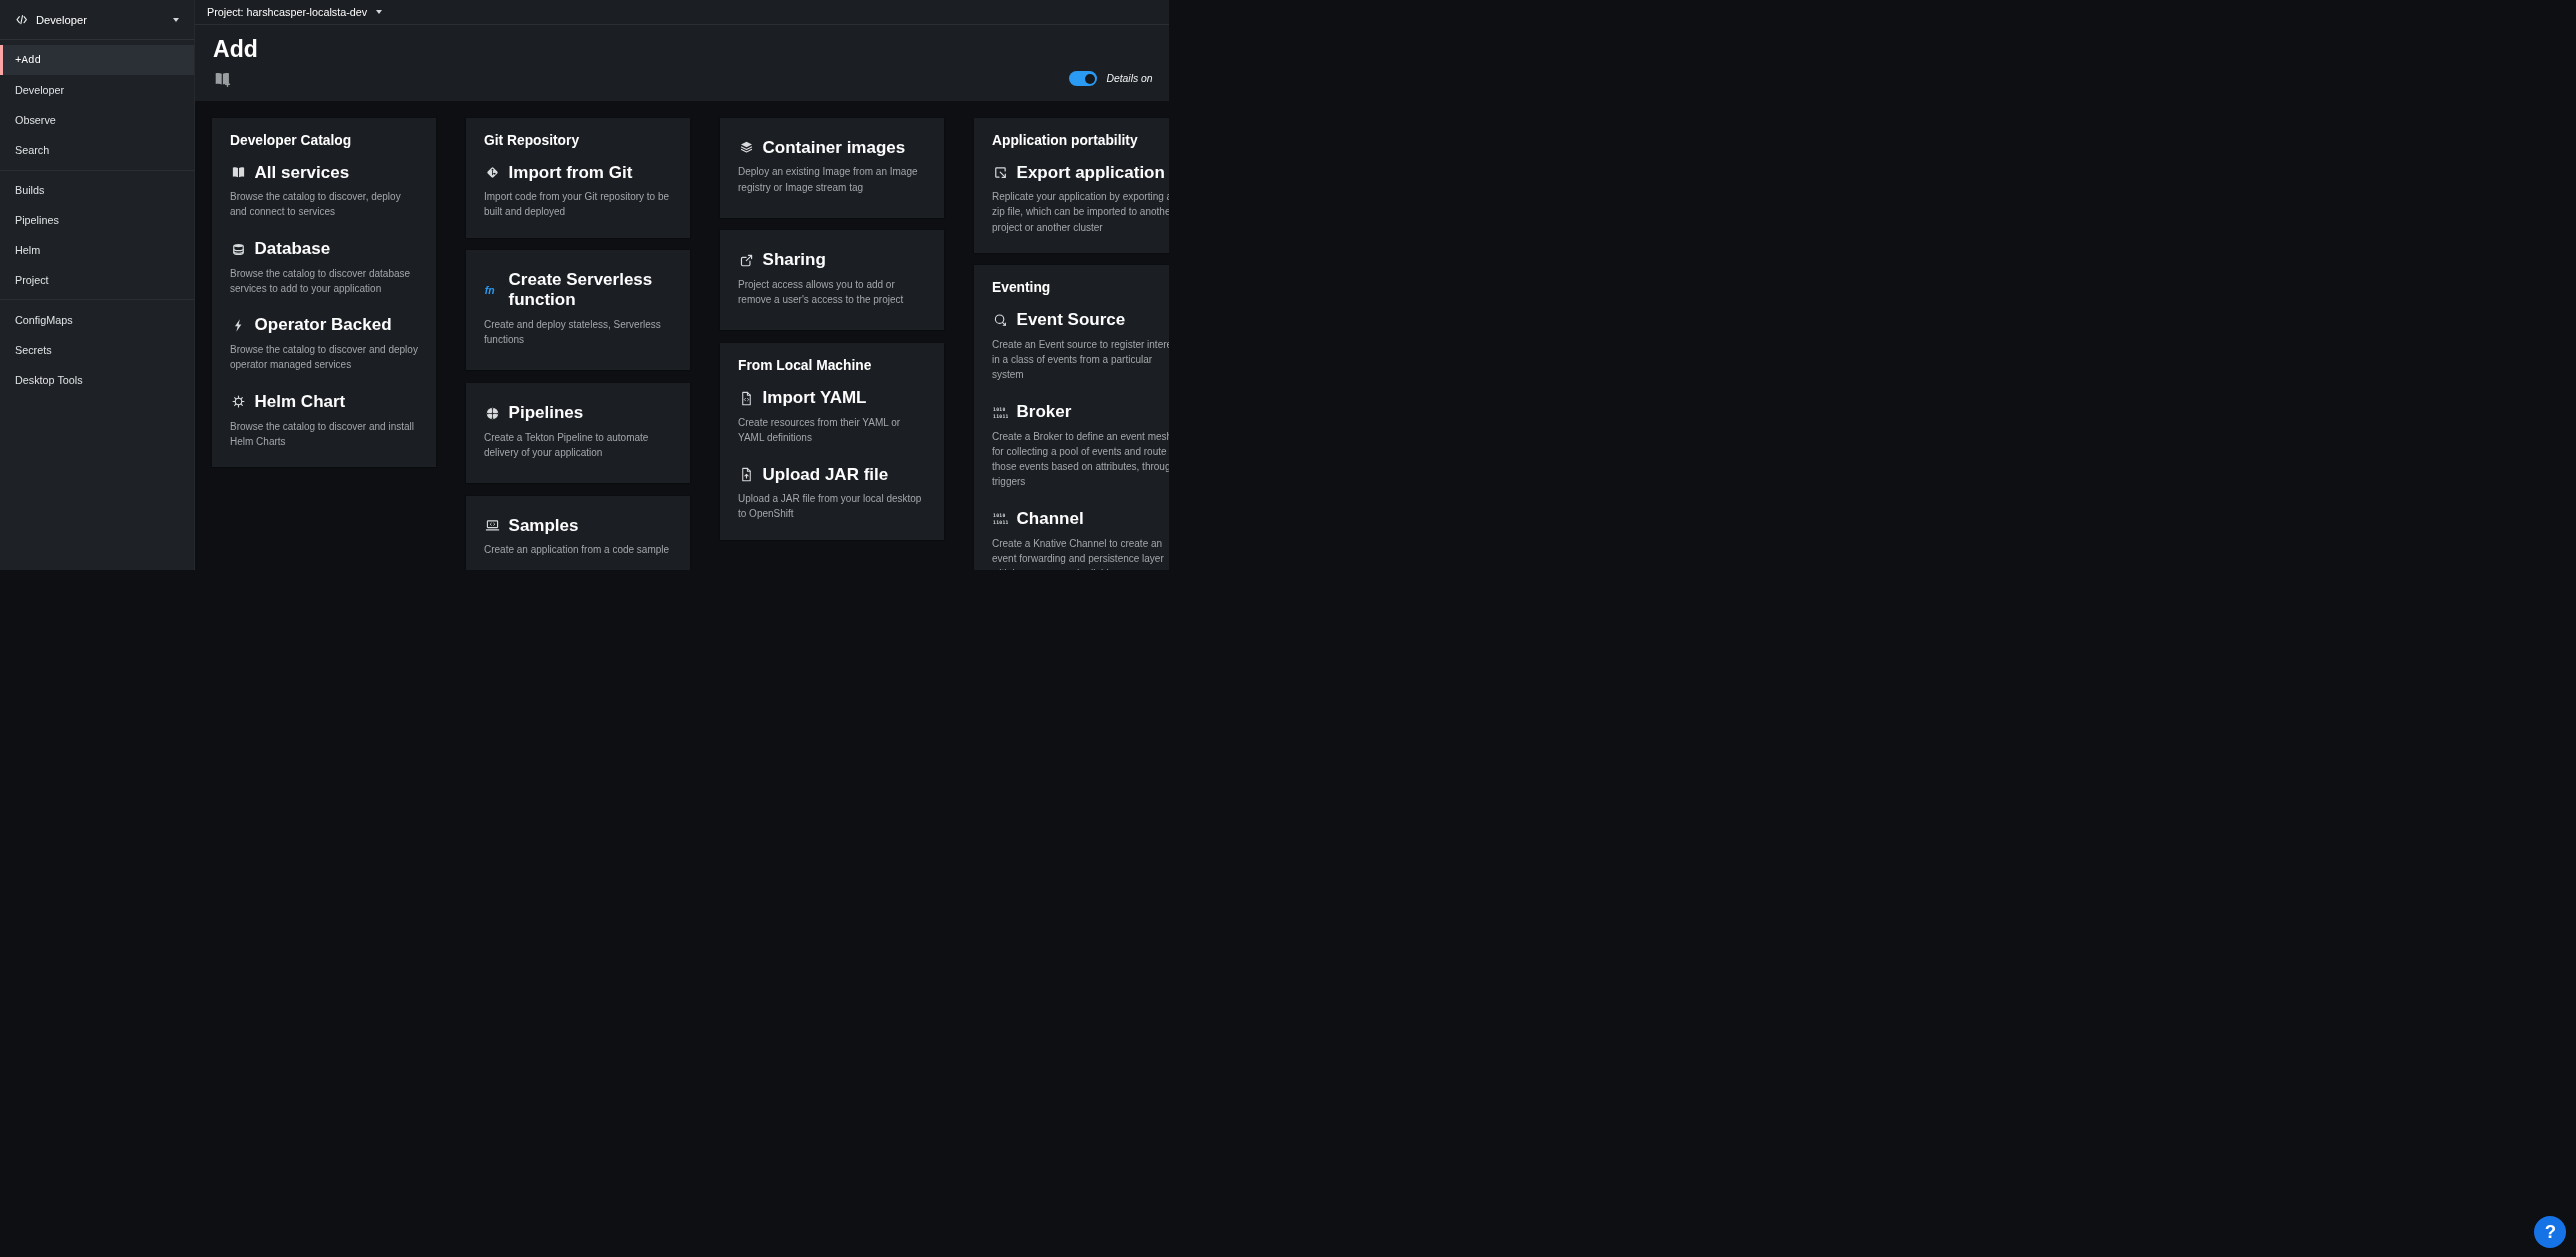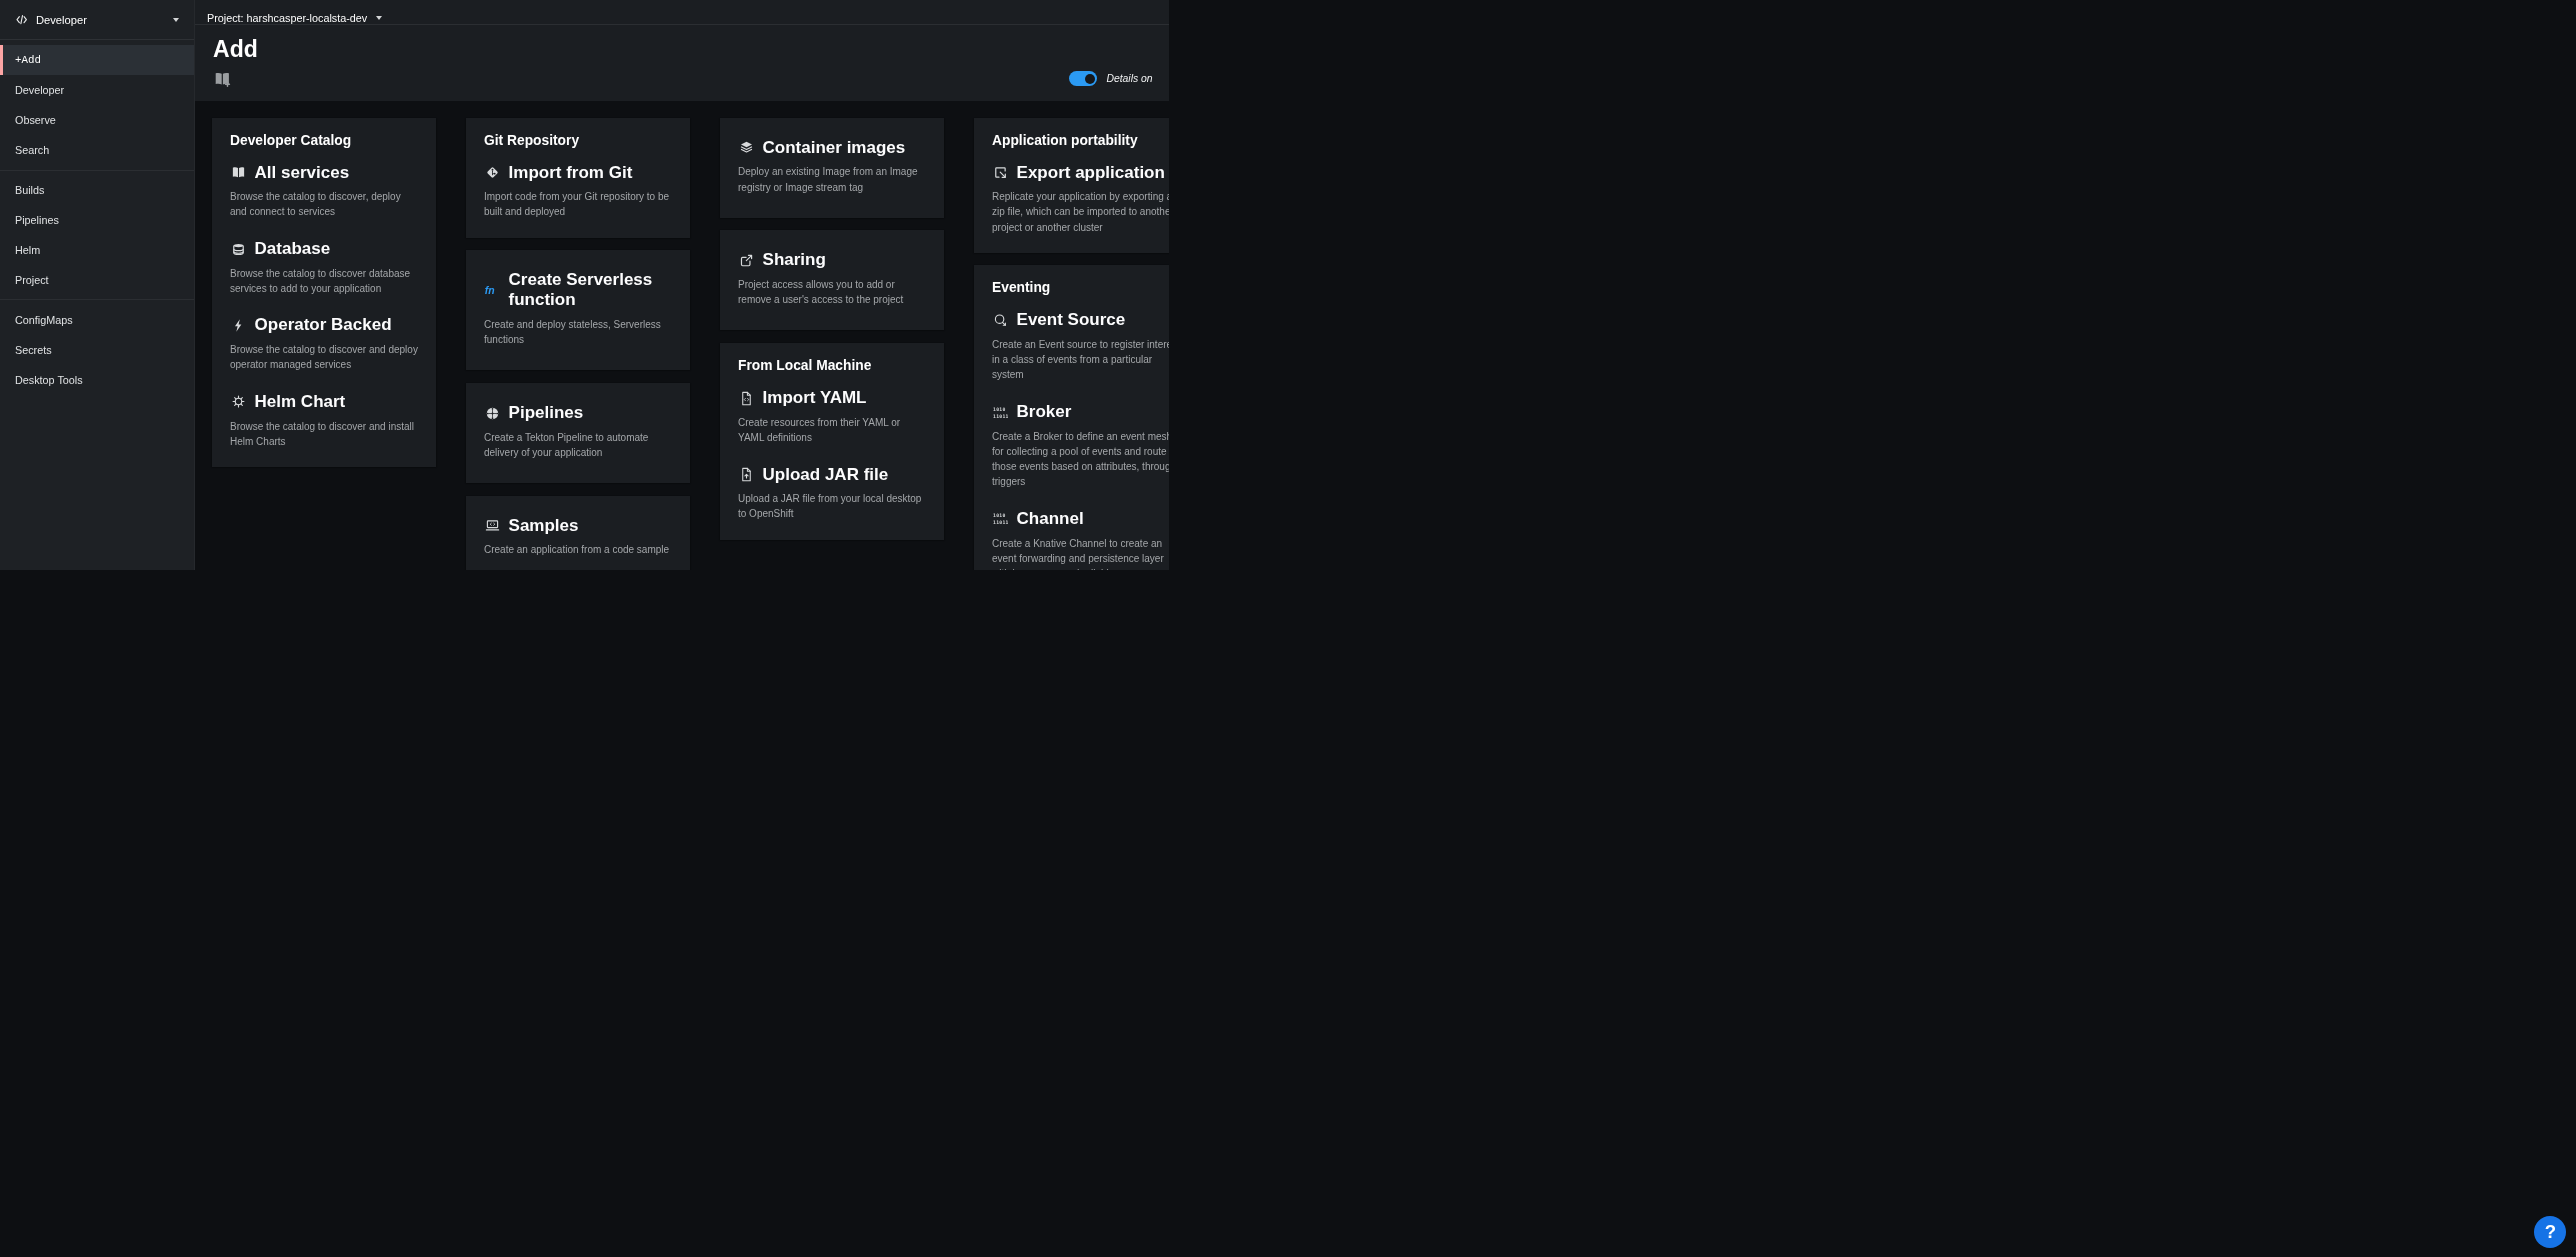--- a/index.html
+++ b/index.html
@@ -36,21 +36,21 @@
   .nav-item.selected {
     background:#2b3036; color:#fff;
     border-left:3px solid #fca5a5; padding-left:12px;font-family:Liberation Mono, monospace;
   }
   .nav-divider { height:0.7px; background:#2b2e32; margin:4.5px 0; }
 
   
   .main { flex:1; display:flex; flex-direction:column; min-width:0; }
   .masthead {
     height:25px; min-height:25px; background:#1b1e22;
-    border-bottom:0.7px solid #2b2e32; display:flex; align-items:flex-end; padding:0 12px;
+    border-bottom:0.7px solid #2b2e32; display:flex; align-items:center; padding:0 12px;
   }
   .project-sel { display:flex; align-items:center; gap:9px; font-size:10.8px; color:#fdfdfd; cursor:pointer; }
 
   .page-header { background:#1b1e22; padding:11.2px 16.4px 13.4px 18px; }
   .page-title { margin:0; font-size:23px; font-weight:600; letter-spacing:0.1px; color:#fff; }
   .hdr-row { display:flex; align-items:center; justify-content:space-between; margin-top:6.7px; }
   .bookplus { color:#9b9ea1; display:flex; cursor:pointer; }
   .bookplus svg { width:18.6px; height:18px; }
   .details-toggle { display:flex; align-items:center; gap:9px; cursor:pointer;font-style:italic; }
   .switch { width:28px; height:15px; border-radius:7.5px; background:#2b9af3; position:relative; display:inline-block; }

